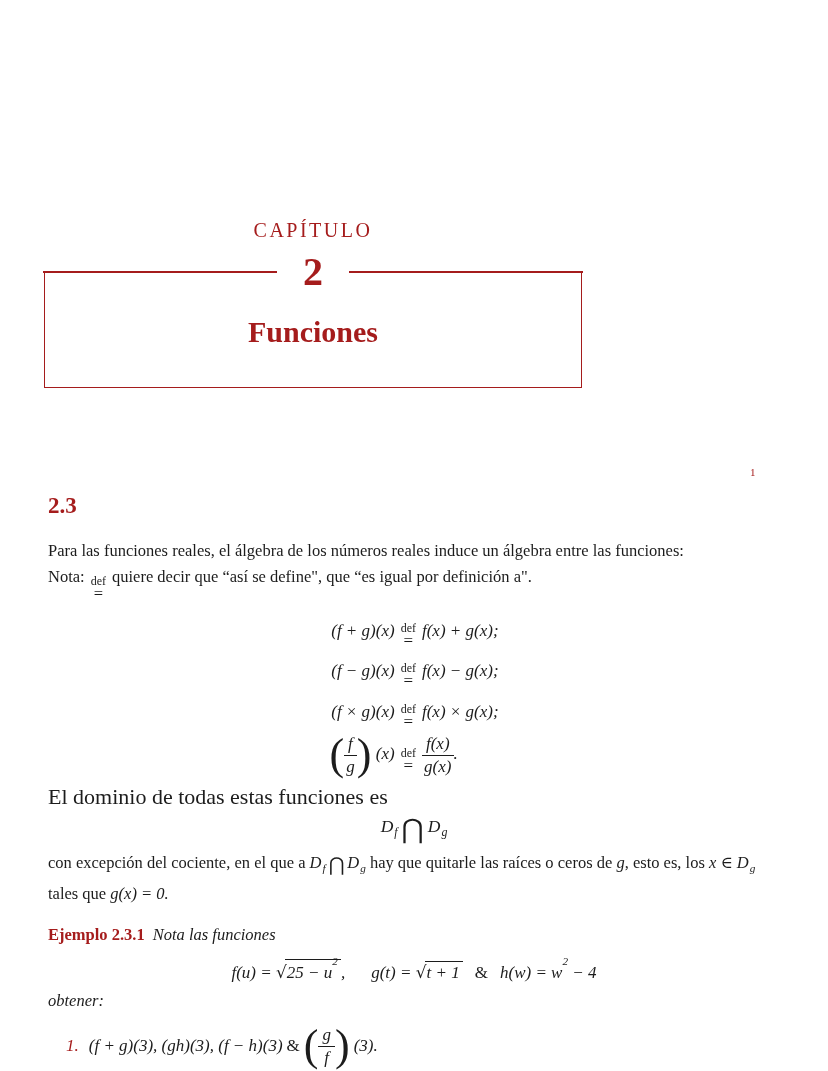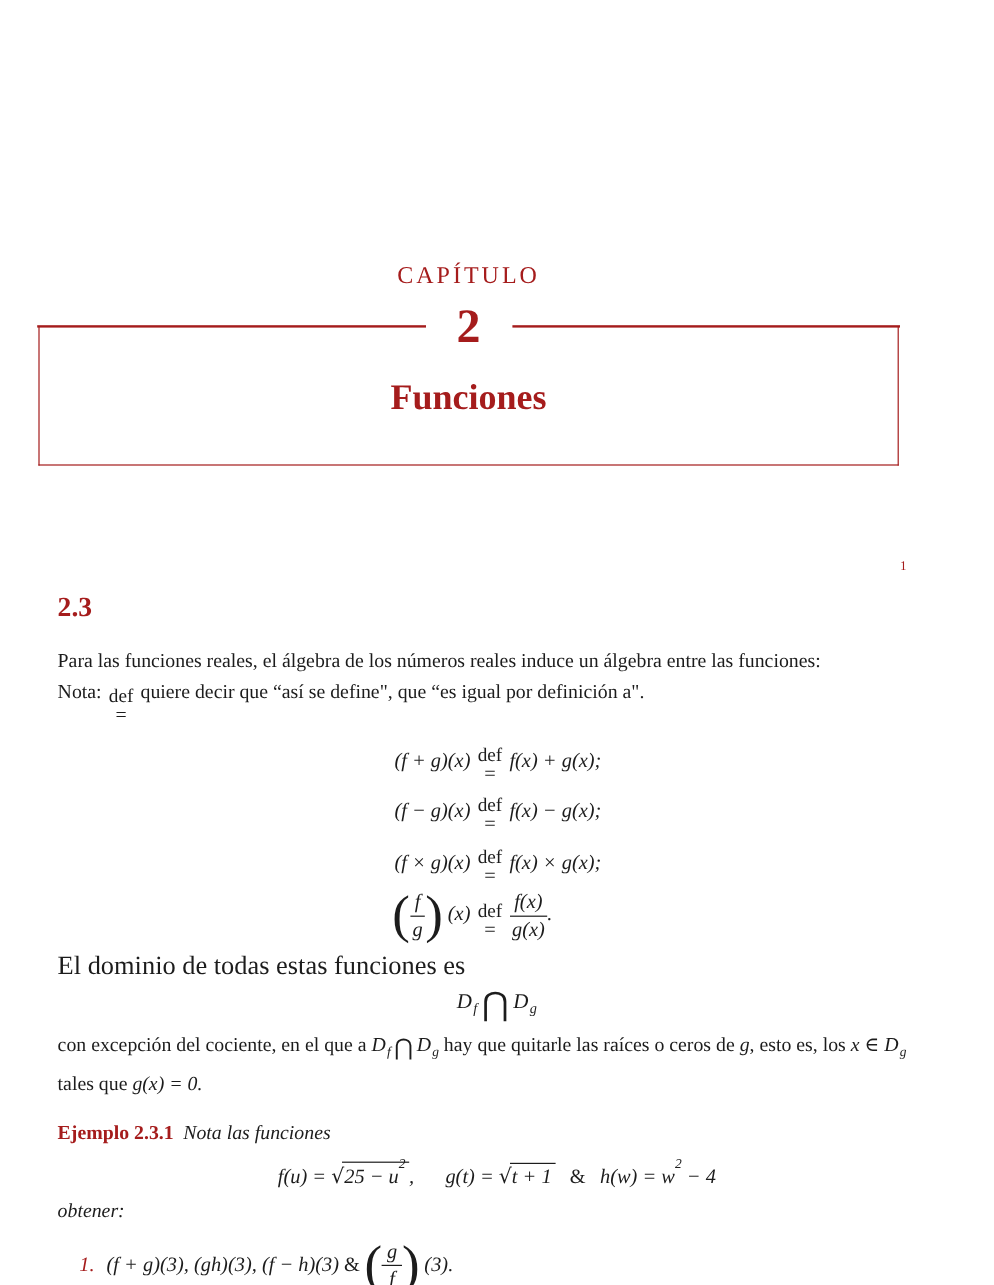--- a/index.html
+++ b/index.html
@@ -3,21 +3,21 @@
 <meta charset="utf-8">
 <style>
   :root { --red:#A51C1C; --ink:#1c1c1c; }
   * { margin:0; padding:0; box-sizing:border-box; }
   html,body { background:#ffffff; }
   .page {
     position:relative; width:828px; height:1071px; background:#ffffff;
     font-family:"Liberation Serif", serif; color:var(--ink); overflow:hidden;
   }
   
-  .chapter-area { width:717px; margin-left:32px; }
+  .chapter-area { width:538px; margin-left:44px; }
   .capitulo { margin-top:218px; text-align:center; color:var(--red);
     font-size:20px; letter-spacing:2.5px; line-height:24px; }
   .chapter-box { position:relative; margin-top:30px; height:116px;
     border:1.6px solid var(--red); border-top:none;
     display:flex; align-items:center; justify-content:center; }
   .box-top { position:absolute; left:-1.6px; right:-1.6px; top:0;
     transform:translateY(-50%); display:flex; align-items:center; gap:26px; }
   .box-top .rule { flex:1; height:1.6px; background:var(--red); }
   .chnum { color:var(--red); font-weight:bold; font-size:40px; line-height:1; }
   .chtitle { color:var(--red); font-weight:bold; font-size:30px; margin-top:4px; }
@@ -28,21 +28,21 @@
     font-size:23px; line-height:28px; display:flex; gap:24px; }
   .para { margin-top:18px; font-size:16.5px; line-height:26px; }
   .mi { font-style:italic; }
   .up { font-style:normal; }
   .ul { text-underline-offset:2.5px; }
   sub.msub { font-size:68%; font-style:italic; vertical-align:-4px; margin-left:1px; }
   sup.msup { font-size:66%; position:relative; top:-0.55em; }
   
   .defeq { display:inline-flex; flex-direction:column; align-items:center;
     line-height:1; vertical-align:-3px; margin:0 6px; font-style:normal; }
-  .deflbl { font-size:16px; line-height:1; }
+  .deflbl { font-size:12px; line-height:1; }
   .eqsign { line-height:0.85; font-size:inherit; }
   
   .eqs { margin-top:12px; display:grid; grid-template-columns:auto auto auto;
     justify-content:center; align-items:center; row-gap:5px;
     font-size:17px; line-height:22px; font-style:italic; }
   .eqs .lhs { text-align:right; }
   .eqs .rhs { text-align:left; }
   .eqs .mid { text-align:center; }
   .frac { display:inline-flex; flex-direction:column; align-items:center;
     vertical-align:middle; line-height:1.15; text-align:center; }

